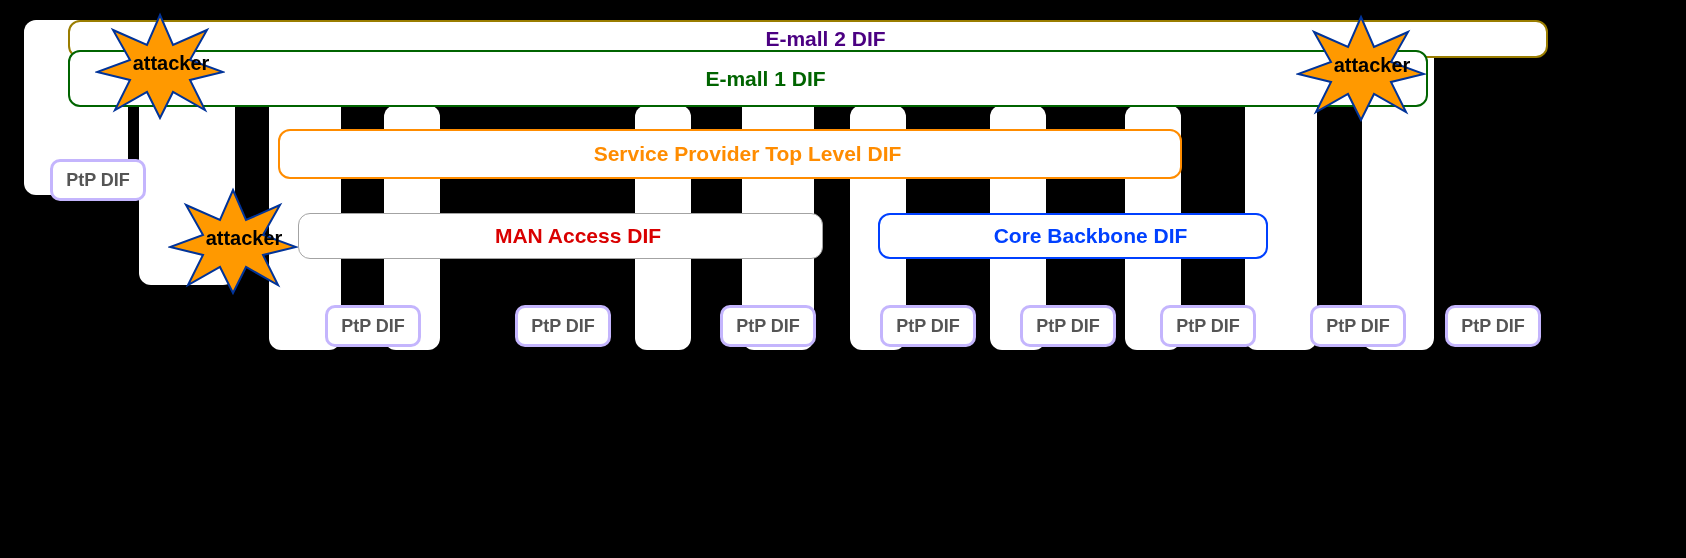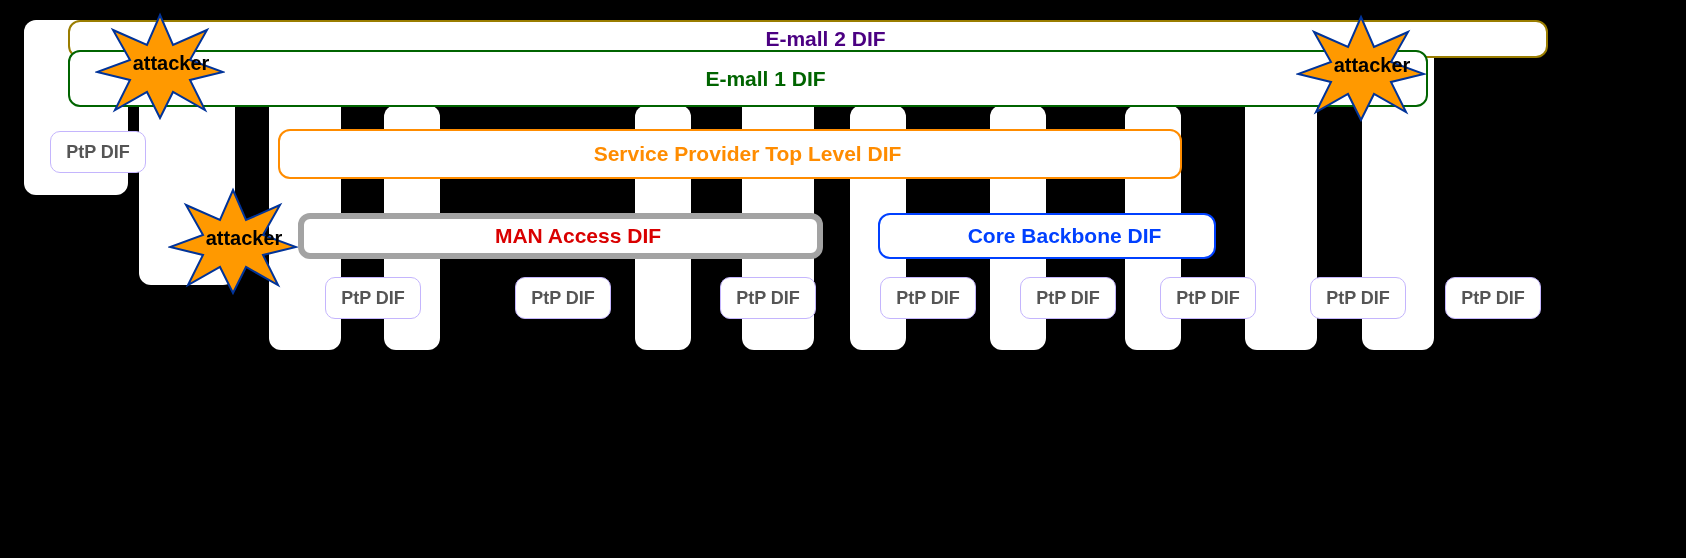--- a/index.html
+++ b/index.html
@@ -29,28 +29,29 @@
     background: #fff;
     font-weight: 700;
     font-size: 21px;
     display: flex;
     align-items: center;
     justify-content: center;
     padding-left: 35px;
   }
   .ptp {
     background: #fff;
-    border: 1px solid #c4b5fd;
+    border: 3px solid #c4b5fd;
     color: #555;
     font-weight: 700;
     font-size: 18px;
     display: flex;
     align-items: center;
     justify-content: center;
     border-radius: 10px;
+    margin-top: 28px;
   }
   .starburst {
     position: absolute;
   }
   .starburst-label {
     position: absolute;
     font-weight: 700;
     color: #000;
     font-size: 20px;
     text-align: center;
@@ -80,25 +81,25 @@
   </div>
 
   <div class="box difbar" style="left:68px; top:50px; width:1360px; height:57px; border:2px solid #006400; color:#006400;">
     <span>E-mall 1 DIF</span>
   </div>
 
   <div class="box difbar" style="left:278px; top:129px; width:904px; height:50px; border:2px solid #FF8C00; color:#FF8C00;">
     <span>Service Provider Top Level DIF</span>
   </div>
 
-  <div class="box difbar" style="left:298px; top:213px; width:525px; height:46px; border:6px solid #a3a3a3; color:#D90000;">
+  <div class="box difbar" style="left:298px; top:213px; width:525px; height:46px; border:1px solid #a3a3a3; color:#D90000;">
     <span>MAN Access  DIF</span>
   </div>
 
-  <div class="box difbar" style="left:878px; top:213px; width:338px; height:46px; border:2px solid #0040FF; color:#0040FF;">
+  <div class="box difbar" style="left:878px; top:213px; width:390px; height:46px; border:2px solid #0040FF; color:#0040FF;">
     <span>Core  Backbone DIF</span>
   </div>
 
   <div class="box ptp" style="left:50px;  top:131px; width:96px; height:42px;">
       <span>PtP DIF</span>
     </div>
   <div class="box ptp" style="left:325px; top:277px; width:96px; height:42px;">
       <span>PtP DIF</span>
     </div>
   <div class="box ptp" style="left:515px; top:277px; width:96px; height:42px;">

